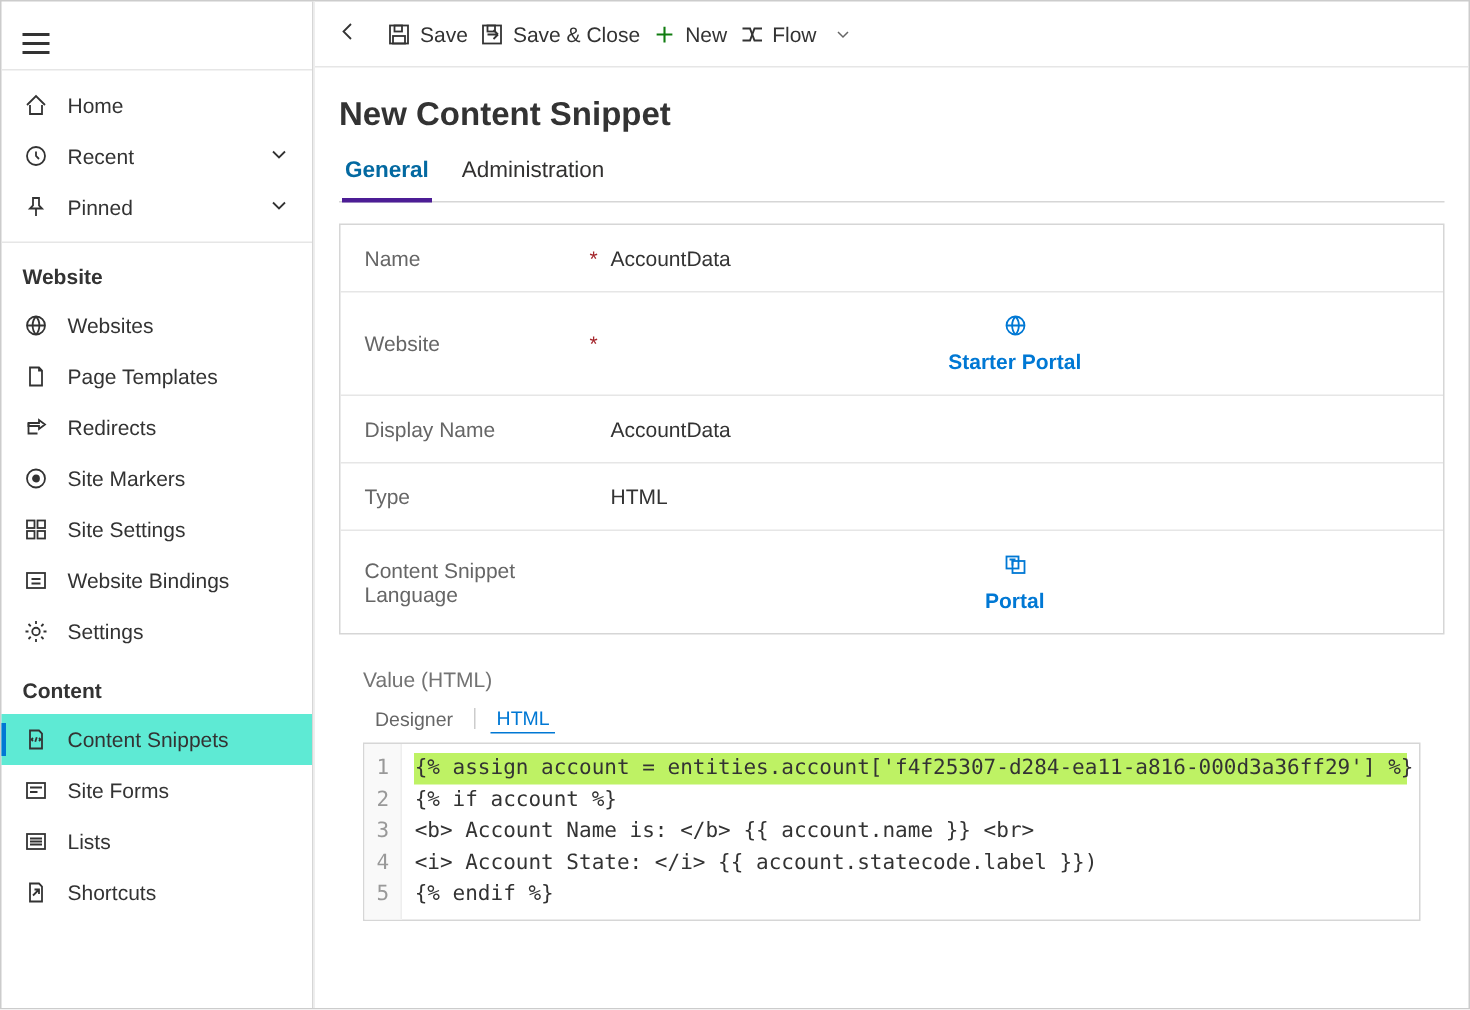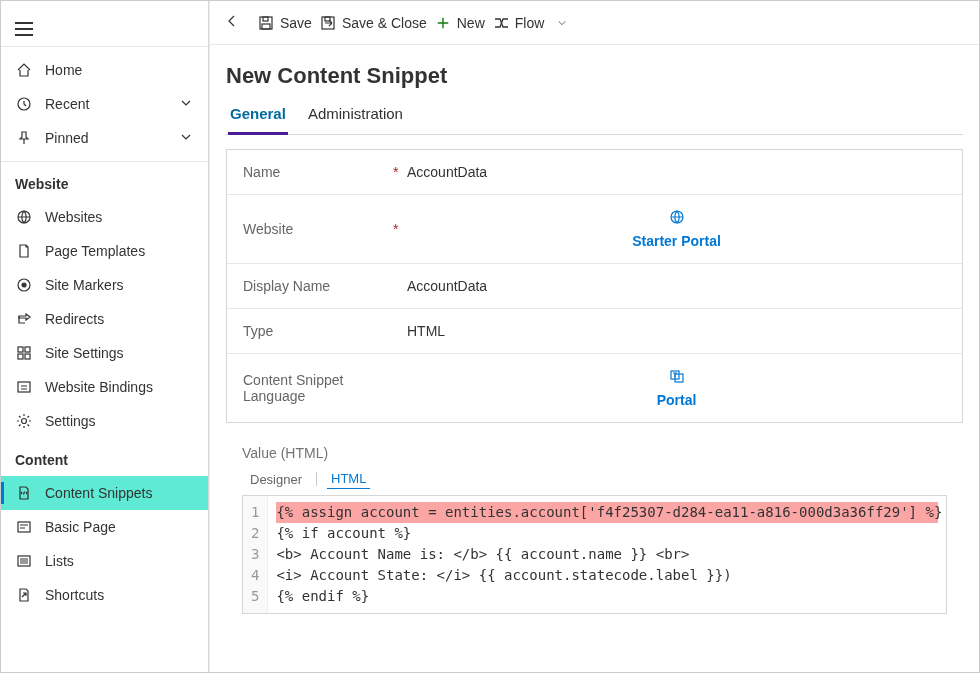--- a/index.html
+++ b/index.html
@@ -39,21 +39,21 @@
   .value-section { margin-top: 22px; padding: 0 16px; }
   .value-label { color:#737373; padding-bottom: 4px; }
   .value-tabs { display:flex; gap:10px; padding: 4px 0 6px 4px; font-size:13px; align-items:center;}
   .vtab { color:#666; cursor:pointer; padding:2px 4px;}
   .vtab.active { color:#0078d4; border-bottom:1px solid #0078d4; }
   .vsep { width:1px; height:14px; background:#ccc; }
   .editor { border:1px solid #d6d6d6; display:flex; font-family: Consolas, monospace; font-size:14px; line-height:1.5; }
   .gutter { background:#f9f9f9; color:#999; text-align:right; padding: 6px 8px; border-right:1px solid #eee; user-select:none; }
   .code { padding: 6px 8px; white-space:pre; flex:1; overflow:auto; }
   .code-line { }
-  .hl { background:#fca5a5; }
+  .hl { background:#bef264; }
   svg { display:block; }
   .plus-green { color:#107c10; font-weight:600; }
 </style>
 </head>
 <body>
 
 <div class="app">
 
   <div class="sidebar">
     <div class="hamburger-row">
@@ -120,34 +120,34 @@
               <svg viewBox="0 0 16 16" width="16" height="16" fill="none" stroke="currentColor" stroke-width="1.2">
                 <path d="M4 2 H10 L12 4 V14 H4 Z"></path>
                 <path d="M10 2 V4 H12"></path>
               </svg>
             </span>
       <span class="label">Page Templates</span>
           </div>
           <div class="nav-item">
             <span class="icon">
               <svg viewBox="0 0 16 16" width="16" height="16" fill="none" stroke="currentColor" stroke-width="1.2">
+                <path d="M3 5 H10 L10 3 L14 6 L10 9 L10 7 H3 Z" fill="none"></path>
+                <path d="M3 5 V12 H9"></path>
+              </svg>
+            </span>
+      <span class="label">Redirects</span>
+          </div>
+          <div class="nav-item">
+            <span class="icon">
+              <svg viewBox="0 0 16 16" width="16" height="16" fill="none" stroke="currentColor" stroke-width="1.2">
                 <circle cx="8" cy="8" r="6"></circle>
                 <circle cx="8" cy="8" r="2" fill="currentColor"></circle>
               </svg>
             </span>
       <span class="label">Site Markers</span>
-          </div>
-          <div class="nav-item">
-            <span class="icon">
-              <svg viewBox="0 0 16 16" width="16" height="16" fill="none" stroke="currentColor" stroke-width="1.2">
-                <path d="M3 5 H10 L10 3 L14 6 L10 9 L10 7 H3 Z" fill="none"></path>
-                <path d="M3 5 V12 H9"></path>
-              </svg>
-            </span>
-      <span class="label">Redirects</span>
           </div>
           <div class="nav-item">
             <span class="icon">
               <svg viewBox="0 0 16 16" width="16" height="16" fill="none" stroke="currentColor" stroke-width="1.2">
                 <rect x="2" y="2" width="5" height="5"></rect>
                 <rect x="9" y="2" width="5" height="5"></rect>
                 <rect x="2" y="9" width="5" height="5"></rect>
                 <rect x="9" y="9" width="5" height="5"></rect>
               </svg>
             </span>
@@ -183,21 +183,21 @@
             </span>
       <span class="label">Content Snippets</span>
           </div>
           <div class="nav-item">
             <span class="icon">
               <svg viewBox="0 0 16 16" width="16" height="16" fill="none" stroke="currentColor" stroke-width="1.2">
                 <rect x="2" y="3" width="12" height="10"></rect>
                 <path d="M4 6 H12 M4 9 H9"></path>
               </svg>
             </span>
-      <span class="label">Basic Page</span>
+      <span class="label">Site Forms</span>
           </div>
           <div class="nav-item">
             <span class="icon">
               <svg viewBox="0 0 16 16" width="16" height="16" fill="none" stroke="currentColor" stroke-width="1.2">
                 <rect x="2" y="3" width="12" height="10"></rect>
                 <path d="M4 6 H12 M4 8 H12 M4 10 H12"></path>
               </svg>
             </span>
       <span class="label">Lists</span>
           </div>

